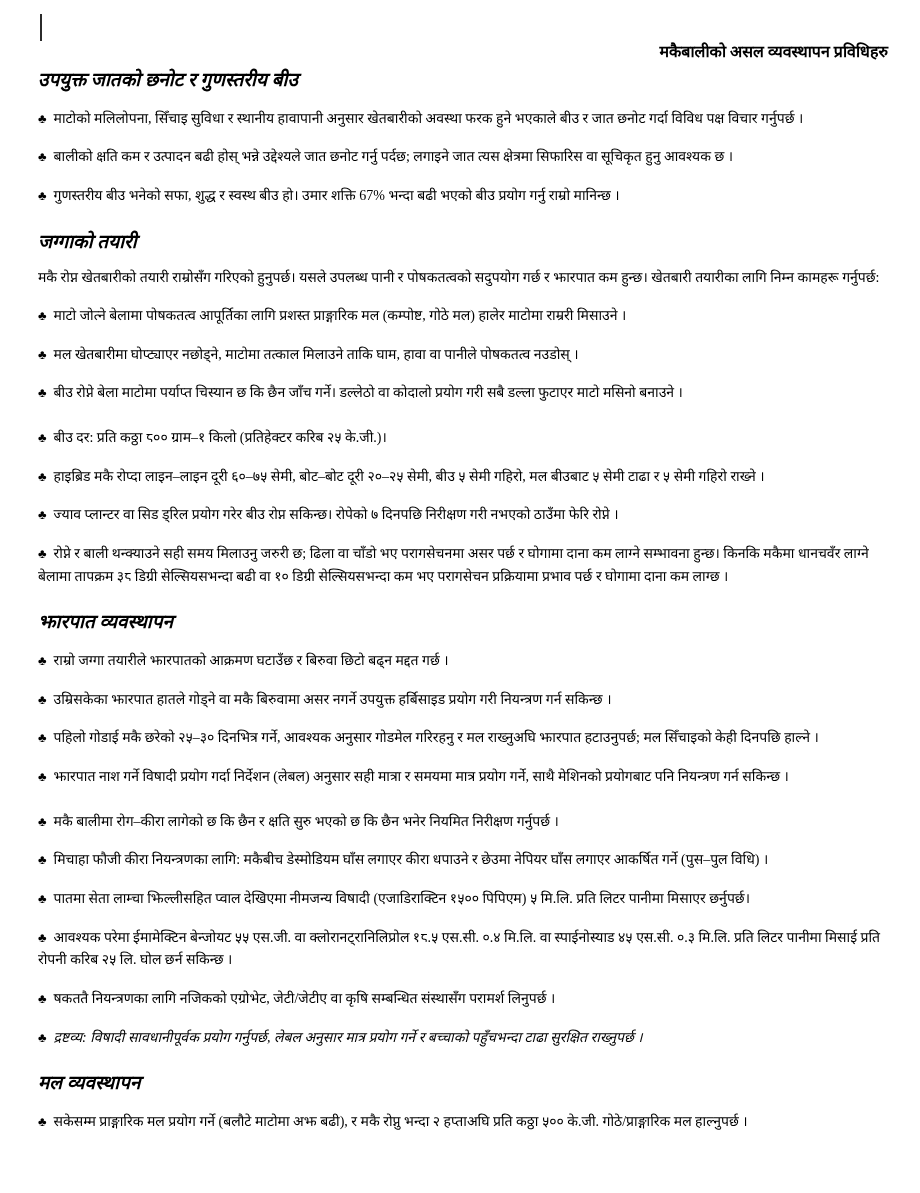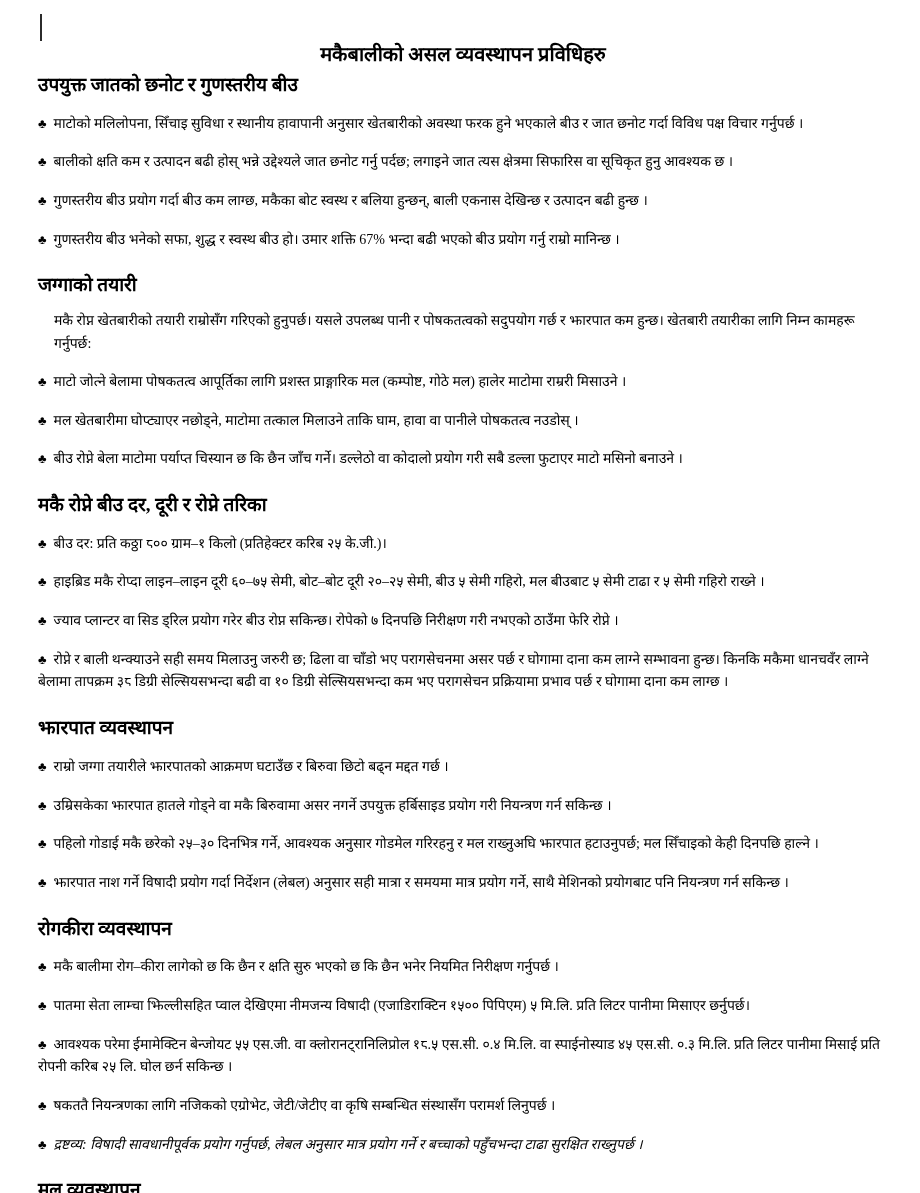--- a/index.html
+++ b/index.html
@@ -25,35 +25,36 @@
   .cursor-bar {
     position: absolute;
     left: 40px;
     top: 14px;
     width: 2px;
     height: 27px;
     background: #2b2b2b;
   }
   .doc-title {
     margin: 30px 0 6px 0;
-    text-align: center;
-    font-size: 20px;
+    text-align: right;
+    font-size: 16px;
     font-weight: 700;
     line-height: 1.25;
   }
   .section { margin-top: 22px; }
   .section:first-of-type { margin-top: 4px; }
   .heading {
     margin: 0 0 13px 0;
     font-size: 19px;
     font-weight: 700;
     line-height: 1.25;
+    font-style: italic;
   }
   .intro {
-    margin: 0 0 12px 16px;
+    margin: 0 0 12px 0;
     font-size: 14px;
     line-height: 1.6;
   }
   .bullet {
     margin: 16px 0 12px 0;
     font-size: 14px;
     line-height: 1.62;
   }
   .bullet .marker {
     display: inline-block;
@@ -66,47 +67,45 @@
 <body>
 
 <div class="page">
   <div class="cursor-bar"></div>
   <h1 class="doc-title">मकैबालीको असल व्यवस्थापन प्रविधिहरु</h1>
   <div id="sections">
       <section class="section">
         <h2 class="heading">उपयुक्त जातको छनोट र गुणस्तरीय बीउ</h2>
         <p class="bullet"><span class="marker">♣</span><span>माटोको मलिलोपना, सिँचाइ सुविधा र स्थानीय हावापानी अनुसार खेतबारीको अवस्था फरक हुने भएकाले बीउ र जात छनोट गर्दा विविध पक्ष विचार गर्नुपर्छ ।</span></p>
         <p class="bullet"><span class="marker">♣</span><span>बालीको क्षति कम र उत्पादन बढी होस् भन्ने उद्देश्यले जात छनोट गर्नु पर्दछ; लगाइने जात त्यस क्षेत्रमा सिफारिस वा सूचिकृत हुनु आवश्यक छ ।</span></p>
-        <p class="bullet"><span class="marker">♣</span><span>गुणस्तरीय बीउ प्रयोग गर्दा बीउ कम लाग्छ, मकैका बोट स्वस्थ र बलिया हुन्छन्, बाली एकनास देखिन्छ र उत्पादन बढी हुन्छ ।</span></p>
         <p class="bullet"><span class="marker">♣</span><span>गुणस्तरीय बीउ भनेको सफा, शुद्ध र स्वस्थ बीउ हो। उमार शक्ति 67% भन्दा बढी भएको बीउ प्रयोग गर्नु राम्रो मानिन्छ ।</span></p>
       </section>
       <section class="section">
         <h2 class="heading">जग्गाको तयारी</h2>
         <p class="intro">मकै रोप्न खेतबारीको तयारी राम्रोसँग गरिएको हुनुपर्छ। यसले उपलब्ध पानी र पोषकतत्वको सदुपयोग गर्छ र झारपात कम हुन्छ। खेतबारी तयारीका लागि निम्न कामहरू गर्नुपर्छ:</p>
         <p class="bullet"><span class="marker">♣</span><span>माटो जोत्ने बेलामा पोषकतत्व आपूर्तिका लागि प्रशस्त प्राङ्गारिक मल (कम्पोष्ट, गोठे मल) हालेर माटोमा राम्ररी मिसाउने ।</span></p>
         <p class="bullet"><span class="marker">♣</span><span>मल खेतबारीमा घोप्ट्याएर नछोड्ने, माटोमा तत्काल मिलाउने ताकि घाम, हावा वा पानीले पोषकतत्व नउडोस् ।</span></p>
         <p class="bullet"><span class="marker">♣</span><span>बीउ रोप्ने बेला माटोमा पर्याप्त चिस्यान छ कि छैन जाँच गर्ने। डल्लेठो वा कोदालो प्रयोग गरी सबै डल्ला फुटाएर माटो मसिनो बनाउने ।</span></p>
       </section>
       <section class="section">
-        <h2 class="heading">मकै रोप्ने बीउ दर, दूरी र रोप्ने तरिका</h2>
         <p class="bullet"><span class="marker">♣</span><span>बीउ दर: प्रति कठ्ठा ८०० ग्राम–१ किलो (प्रतिहेक्टर करिब २५ के.जी.)।</span></p>
         <p class="bullet"><span class="marker">♣</span><span>हाइब्रिड मकै रोप्दा लाइन–लाइन दूरी ६०–७५ सेमी, बोट–बोट दूरी २०–२५ सेमी, बीउ ५ सेमी गहिरो, मल बीउबाट ५ सेमी टाढा र ५ सेमी गहिरो राख्ने ।</span></p>
         <p class="bullet"><span class="marker">♣</span><span>ज्याव प्लान्टर वा सिड ड्रिल प्रयोग गरेर बीउ रोप्न सकिन्छ। रोपेको ७ दिनपछि निरीक्षण गरी नभएको ठाउँमा फेरि रोप्ने ।</span></p>
         <p class="bullet"><span class="marker">♣</span><span>रोप्ने र बाली थन्क्याउने सही समय मिलाउनु जरुरी छ; ढिला वा चाँडो भए परागसेचनमा असर पर्छ र घोगामा दाना कम लाग्ने सम्भावना हुन्छ। किनकि मकैमा धानचवँर लाग्ने बेलामा तापक्रम ३८ डिग्री सेल्सियसभन्दा बढी वा १० डिग्री सेल्सियसभन्दा कम भए परागसेचन प्रक्रियामा प्रभाव पर्छ र घोगामा दाना कम लाग्छ ।</span></p>
       </section>
       <section class="section">
         <h2 class="heading">झारपात व्यवस्थापन</h2>
         <p class="bullet"><span class="marker">♣</span><span>राम्रो जग्गा तयारीले झारपातको आक्रमण घटाउँछ र बिरुवा छिटो बढ्न मद्दत गर्छ ।</span></p>
         <p class="bullet"><span class="marker">♣</span><span>उम्रिसकेका झारपात हातले गोड्ने वा मकै बिरुवामा असर नगर्ने उपयुक्त हर्बिसाइड प्रयोग गरी नियन्त्रण गर्न सकिन्छ ।</span></p>
         <p class="bullet"><span class="marker">♣</span><span>पहिलो गोडाई मकै छरेको २५–३० दिनभित्र गर्ने, आवश्यक अनुसार गोडमेल गरिरहनु र मल राख्नुअघि झारपात हटाउनुपर्छ; मल सिँचाइको केही दिनपछि हाल्ने ।</span></p>
         <p class="bullet"><span class="marker">♣</span><span>झारपात नाश गर्ने विषादी प्रयोग गर्दा निर्देशन (लेबल) अनुसार सही मात्रा र समयमा मात्र प्रयोग गर्ने, साथै मेशिनको प्रयोगबाट पनि नियन्त्रण गर्न सकिन्छ ।</span></p>
       </section>
       <section class="section">
-        <h2 class="heading">रोगकीरा व्यवस्थापन</h2>
         <p class="bullet"><span class="marker">♣</span><span>मकै बालीमा रोग–कीरा लागेको छ कि छैन र क्षति सुरु भएको छ कि छैन भनेर नियमित निरीक्षण गर्नुपर्छ ।</span></p>
+        <p class="bullet"><span class="marker">♣</span><span>मिचाहा फौजी कीरा नियन्त्रणका लागि: मकैबीच डेस्मोडियम घाँस लगाएर कीरा धपाउने र छेउमा नेपियर घाँस लगाएर आकर्षित गर्ने (पुस–पुल विधि) ।</span></p>
         <p class="bullet"><span class="marker">♣</span><span>पातमा सेता लाम्चा झिल्लीसहित प्वाल देखिएमा नीमजन्य विषादी (एजाडिराक्टिन १५०० पिपिएम) ५ मि.लि. प्रति लिटर पानीमा मिसाएर छर्नुपर्छ।</span></p>
         <p class="bullet"><span class="marker">♣</span><span>आवश्यक परेमा ईमामेक्टिन बेन्जोयट ५५ एस.जी. वा क्लोरानट्रानिलिप्रोल १८.५ एस.सी. ०.४ मि.लि. वा स्पाईनोस्याड ४५ एस.सी. ०.३ मि.लि. प्रति लिटर पानीमा मिसाई प्रति रोपनी करिब २५ लि. घोल छर्न सकिन्छ ।</span></p>
         <p class="bullet"><span class="marker">♣</span><span>षकततै नियन्त्रणका लागि नजिकको एग्रोभेट, जेटी/जेटीए वा कृषि सम्बन्धित संस्थासँग परामर्श लिनुपर्छ ।</span></p>
         <p class="bullet em"><span class="marker">♣</span><span>द्रष्टव्य: विषादी सावधानीपूर्वक प्रयोग गर्नुपर्छ, लेबल अनुसार मात्र प्रयोग गर्ने र बच्चाको पहुँचभन्दा टाढा सुरक्षित राख्नुपर्छ ।</span></p>
       </section>
       <section class="section">
         <h2 class="heading">मल व्यवस्थापन</h2>
         <p class="bullet"><span class="marker">♣</span><span>सकेसम्म प्राङ्गारिक मल प्रयोग गर्ने (बलौटे माटोमा अझ बढी), र मकै रोप्नु भन्दा २ हप्ताअघि प्रति कठ्ठा ५०० के.जी. गोठे/प्राङ्गारिक मल हाल्नुपर्छ ।</span></p>
       </section>
     </div>

